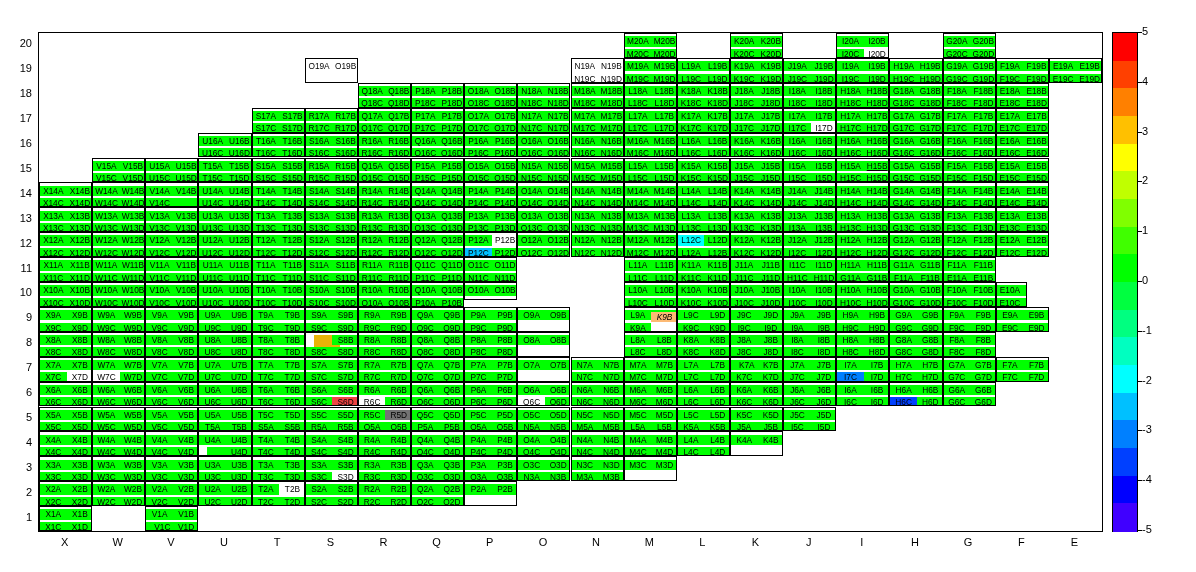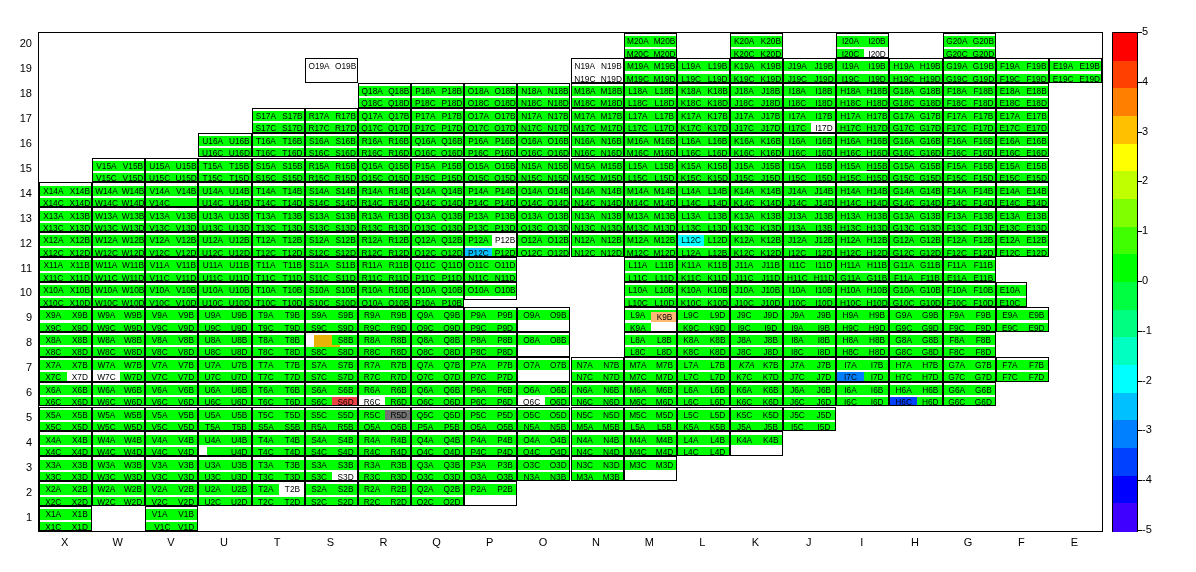--- a/index.html
+++ b/index.html
@@ -1091,21 +1091,21 @@
           <div class="lbl" style="left: 26.575px; top: 14.675px; width: 26.575px; background: rgb(0, 255, 0); padding: 1px 0px; box-sizing: border-box;">P9D</div>
         </div>
         <div class="cellbox" style="left: 478.35px; top: 273.9px; width: 53.15px; height: 24.9px;">
           <div class="lbl" style="left: 0px; top: 2.225px; width: 26.575px; background: rgb(0, 255, 0); padding: 1px 0px; box-sizing: border-box;">O9A</div>
           <div class="lbl" style="left: 26.575px; top: 2.225px; width: 26.575px; background: rgb(0, 255, 0); padding: 1px 0px; box-sizing: border-box;">O9B</div>
         </div>
         <div class="cellbox" style="left: 584.65px; top: 273.9px; width: 53.15px; height: 24.9px;">
           <div class="lbl" style="left: 0px; top: 2.225px; width: 26.575px; background: rgb(0, 255, 0); padding: 1px 0px; box-sizing: border-box;">L9A</div>
           <div class="lbl" style="left: 26.575px; top: 2.225px; width: 26.575px; background: rgb(0, 255, 0); padding: 1px 0px; box-sizing: border-box;">L9B</div>
           <div class="lbl" style="left: 0px; top: 14.675px; width: 26.575px; background: rgb(0, 255, 0); padding: 1px 0px; box-sizing: border-box;">K9A</div>
-          <div class="lbl" style="left: 26.575px; top: 4px; width: 26.575px; background: #fdba74; padding: 1px 0px; box-sizing: border-box;">K9B</div>
+          <div class="lbl" style="left: 26.575px; top: 4px; width: 26.575px; background: #fdba74; padding: 1px 0px; box-sizing: border-box; font-style: italic;">K9B</div>
         </div>
         <div class="cellbox" style="left: 637.8px; top: 273.9px; width: 53.15px; height: 24.9px;">
           <div class="lbl" style="left: 0px; top: 2.225px; width: 26.575px; background: rgb(0, 255, 0); padding: 1px 0px; box-sizing: border-box;">L9C</div>
           <div class="lbl" style="left: 26.575px; top: 2.225px; width: 26.575px; background: rgb(0, 255, 0); padding: 1px 0px; box-sizing: border-box;">L9D</div>
           <div class="lbl" style="left: 0px; top: 14.675px; width: 26.575px; background: rgb(0, 255, 0); padding: 1px 0px; box-sizing: border-box;">K9C</div>
           <div class="lbl" style="left: 26.575px; top: 14.675px; width: 26.575px; background: rgb(0, 255, 0); padding: 1px 0px; box-sizing: border-box;">K9D</div>
         </div>
         <div class="cellbox" style="left: 690.95px; top: 273.9px; width: 53.15px; height: 24.9px;">
           <div class="lbl" style="left: 0px; top: 2.225px; width: 26.575px; background: rgb(0, 255, 0); padding: 1px 0px; box-sizing: border-box;">J9C</div>
           <div class="lbl" style="left: 26.575px; top: 2.225px; width: 26.575px; background: rgb(0, 255, 0); padding: 1px 0px; box-sizing: border-box;">J9D</div>
@@ -1312,21 +1312,21 @@
           <div class="lbl" style="left: 0px; top: 14.675px; width: 26.575px; background: rgb(0, 255, 0); padding: 1px 0px; box-sizing: border-box;">M7C</div>
           <div class="lbl" style="left: 26.575px; top: 14.675px; width: 26.575px; background: rgb(0, 255, 0); padding: 1px 0px; box-sizing: border-box;">M7D</div>
         </div>
         <div class="cellbox" style="left: 637.8px; top: 323.7px; width: 53.15px; height: 24.9px;">
           <div class="lbl" style="left: 0px; top: 2.225px; width: 26.575px; background: rgb(0, 255, 0); padding: 1px 0px; box-sizing: border-box;">L7A</div>
           <div class="lbl" style="left: 26.575px; top: 2.225px; width: 26.575px; background: rgb(0, 255, 0); padding: 1px 0px; box-sizing: border-box;">L7B</div>
           <div class="lbl" style="left: 0px; top: 14.675px; width: 26.575px; background: rgb(0, 255, 0); padding: 1px 0px; box-sizing: border-box;">L7C</div>
           <div class="lbl" style="left: 26.575px; top: 14.675px; width: 26.575px; background: rgb(0, 255, 0); padding: 1px 0px; box-sizing: border-box;">L7D</div>
         </div>
         <div class="cellbox" style="left: 690.95px; top: 323.7px; width: 53.15px; height: 24.9px;">
-          <div class="lbl" style="left: 0px; top: 2.225px; width: 26.575px; background: rgb(0, 255, 0); padding: 1px 8px; box-sizing: border-box; font-style: italic;">K7A</div>
+          <div class="lbl" style="left: 0px; top: 2.225px; width: 26.575px; background: rgb(0, 255, 0); padding: 1px 8px; box-sizing: border-box;">K7A</div>
           <div class="lbl" style="left: 26.575px; top: 2.225px; width: 26.575px; background: rgb(0, 255, 0); padding: 1px 0px; box-sizing: border-box;">K7B</div>
           <div class="lbl" style="left: 0px; top: 14.675px; width: 26.575px; background: rgb(0, 255, 0); padding: 1px 0px; box-sizing: border-box;">K7C</div>
           <div class="lbl" style="left: 26.575px; top: 14.675px; width: 26.575px; background: rgb(0, 255, 0); padding: 1px 0px; box-sizing: border-box;">K7D</div>
         </div>
         <div class="cellbox" style="left: 744.1px; top: 323.7px; width: 53.15px; height: 24.9px;">
           <div class="lbl" style="left: 0px; top: 2.225px; width: 26.575px; background: rgb(0, 255, 0); padding: 1px 0px; box-sizing: border-box;">J7A</div>
           <div class="lbl" style="left: 26.575px; top: 2.225px; width: 26.575px; background: rgb(0, 255, 0); padding: 1px 0px; box-sizing: border-box;">J7B</div>
           <div class="lbl" style="left: 0px; top: 14.675px; width: 26.575px; background: rgb(0, 255, 0); padding: 1px 0px; box-sizing: border-box;">J7C</div>
           <div class="lbl" style="left: 26.575px; top: 14.675px; width: 26.575px; background: rgb(0, 255, 0); padding: 1px 0px; box-sizing: border-box;">J7D</div>
         </div>

